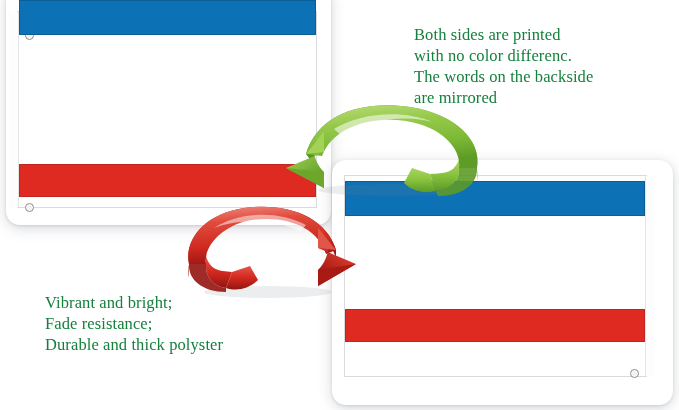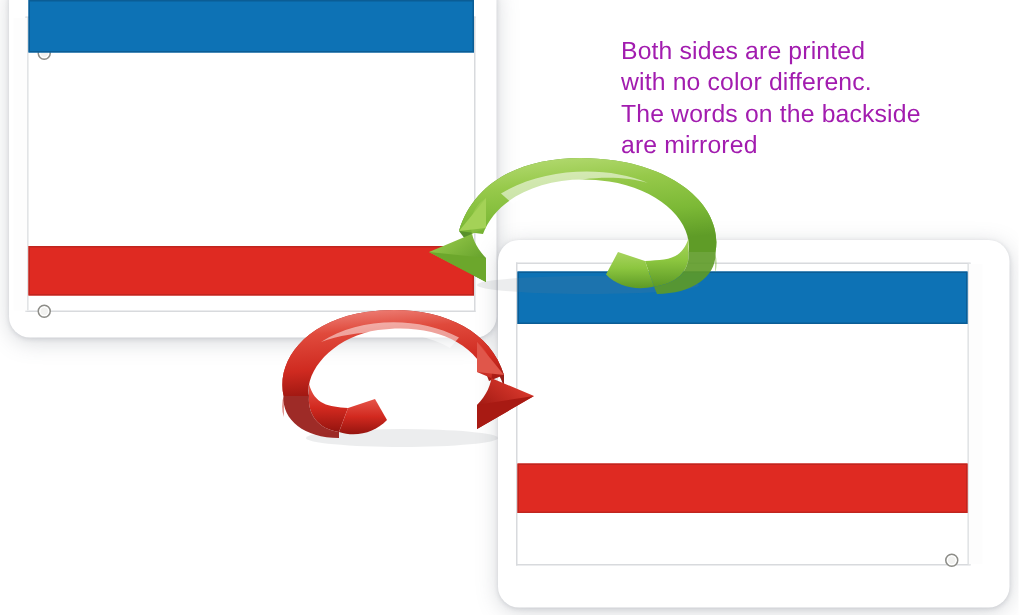--- a/index.html
+++ b/index.html
@@ -143,22 +143,22 @@
   .arrow-red {
     left: 186px;
     top: 200px;
     width: 172px;
     height: 104px;
   }
 
   
   .copy {
     position: absolute;
-    color: #a21caf;
-    font-family: Liberation Sans, sans-serif;
+    color: #15803d;
+    font-family: Liberation Serif, serif;
     font-size: 16.5px;
     line-height: 21px;
     white-space: pre-line;
     letter-spacing: 0.1px;
   }
   .copy-top-right {
     left: 414px;
     top: 24px;
     width: 250px;
   }
@@ -323,14 +323,17 @@
     <path d="M170,64 L132,86 L132,70 Z" fill="#a81a13"></path>
 
     <path d="M120,25 C92,10 52,12 28,28 C52,19 90,18 114,32 Z" fill="rgba(255,255,255,0.5)"></path>
   </svg>
 
   <div class="copy copy-top-right">Both sides are printed
 with no color differenc.
 The words on the backside
 are mirrored</div>
 
+  <div class="copy copy-bottom-left">Vibrant and bright;
+Fade resistance;
+Durable and thick polyster</div>
 
 </div>
 
 </body></html>

